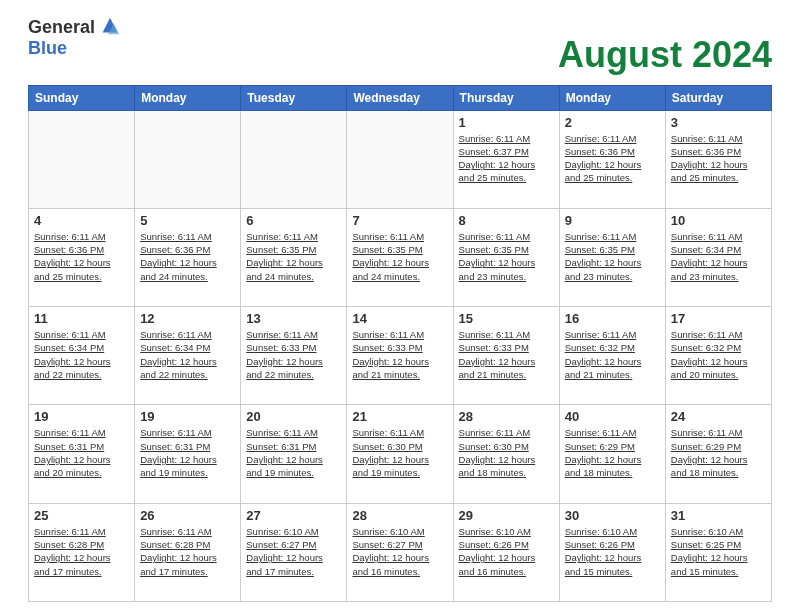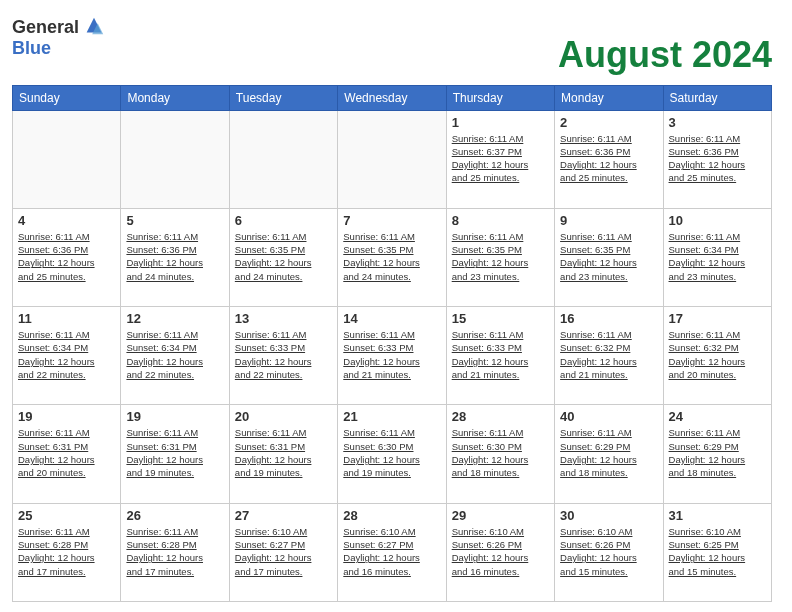--- a/index.html
+++ b/index.html
@@ -6,21 +6,21 @@
     body {
       font-family: Arial, sans-serif;
       background: #fff;
       width: 792px;
       height: 612px;
       overflow: hidden;
     }
     .page {
       width: 792px;
       height: 612px;
-      padding: 16px 20px 10px 12px;
+      padding: 16px 20px 10px 28px;
       display: flex;
       flex-direction: column;
     }
     .header {
       display: flex;
       justify-content: space-between;
       align-items: flex-start;
       margin-bottom: 10px;
     }
     .logo {
@@ -71,21 +71,21 @@
       border-collapse: collapse;
       width: 100%;
       table-layout: fixed;
     }
     .calendar th {
       background: #3a6fc4;
       color: #fff;
       text-align: left;
       padding: 5px 6px;
       font-size: 12px;
-      font-weight: normal;
+      font-weight: bold;
       border: 1px solid #2a5aaa;
     }
     .calendar td {
       vertical-align: top;
       padding: 4px 5px;
       font-size: 9.5px;
       color: #333;
       border: 1px solid #ccc;
       height: 80px;
       width: 113px;

